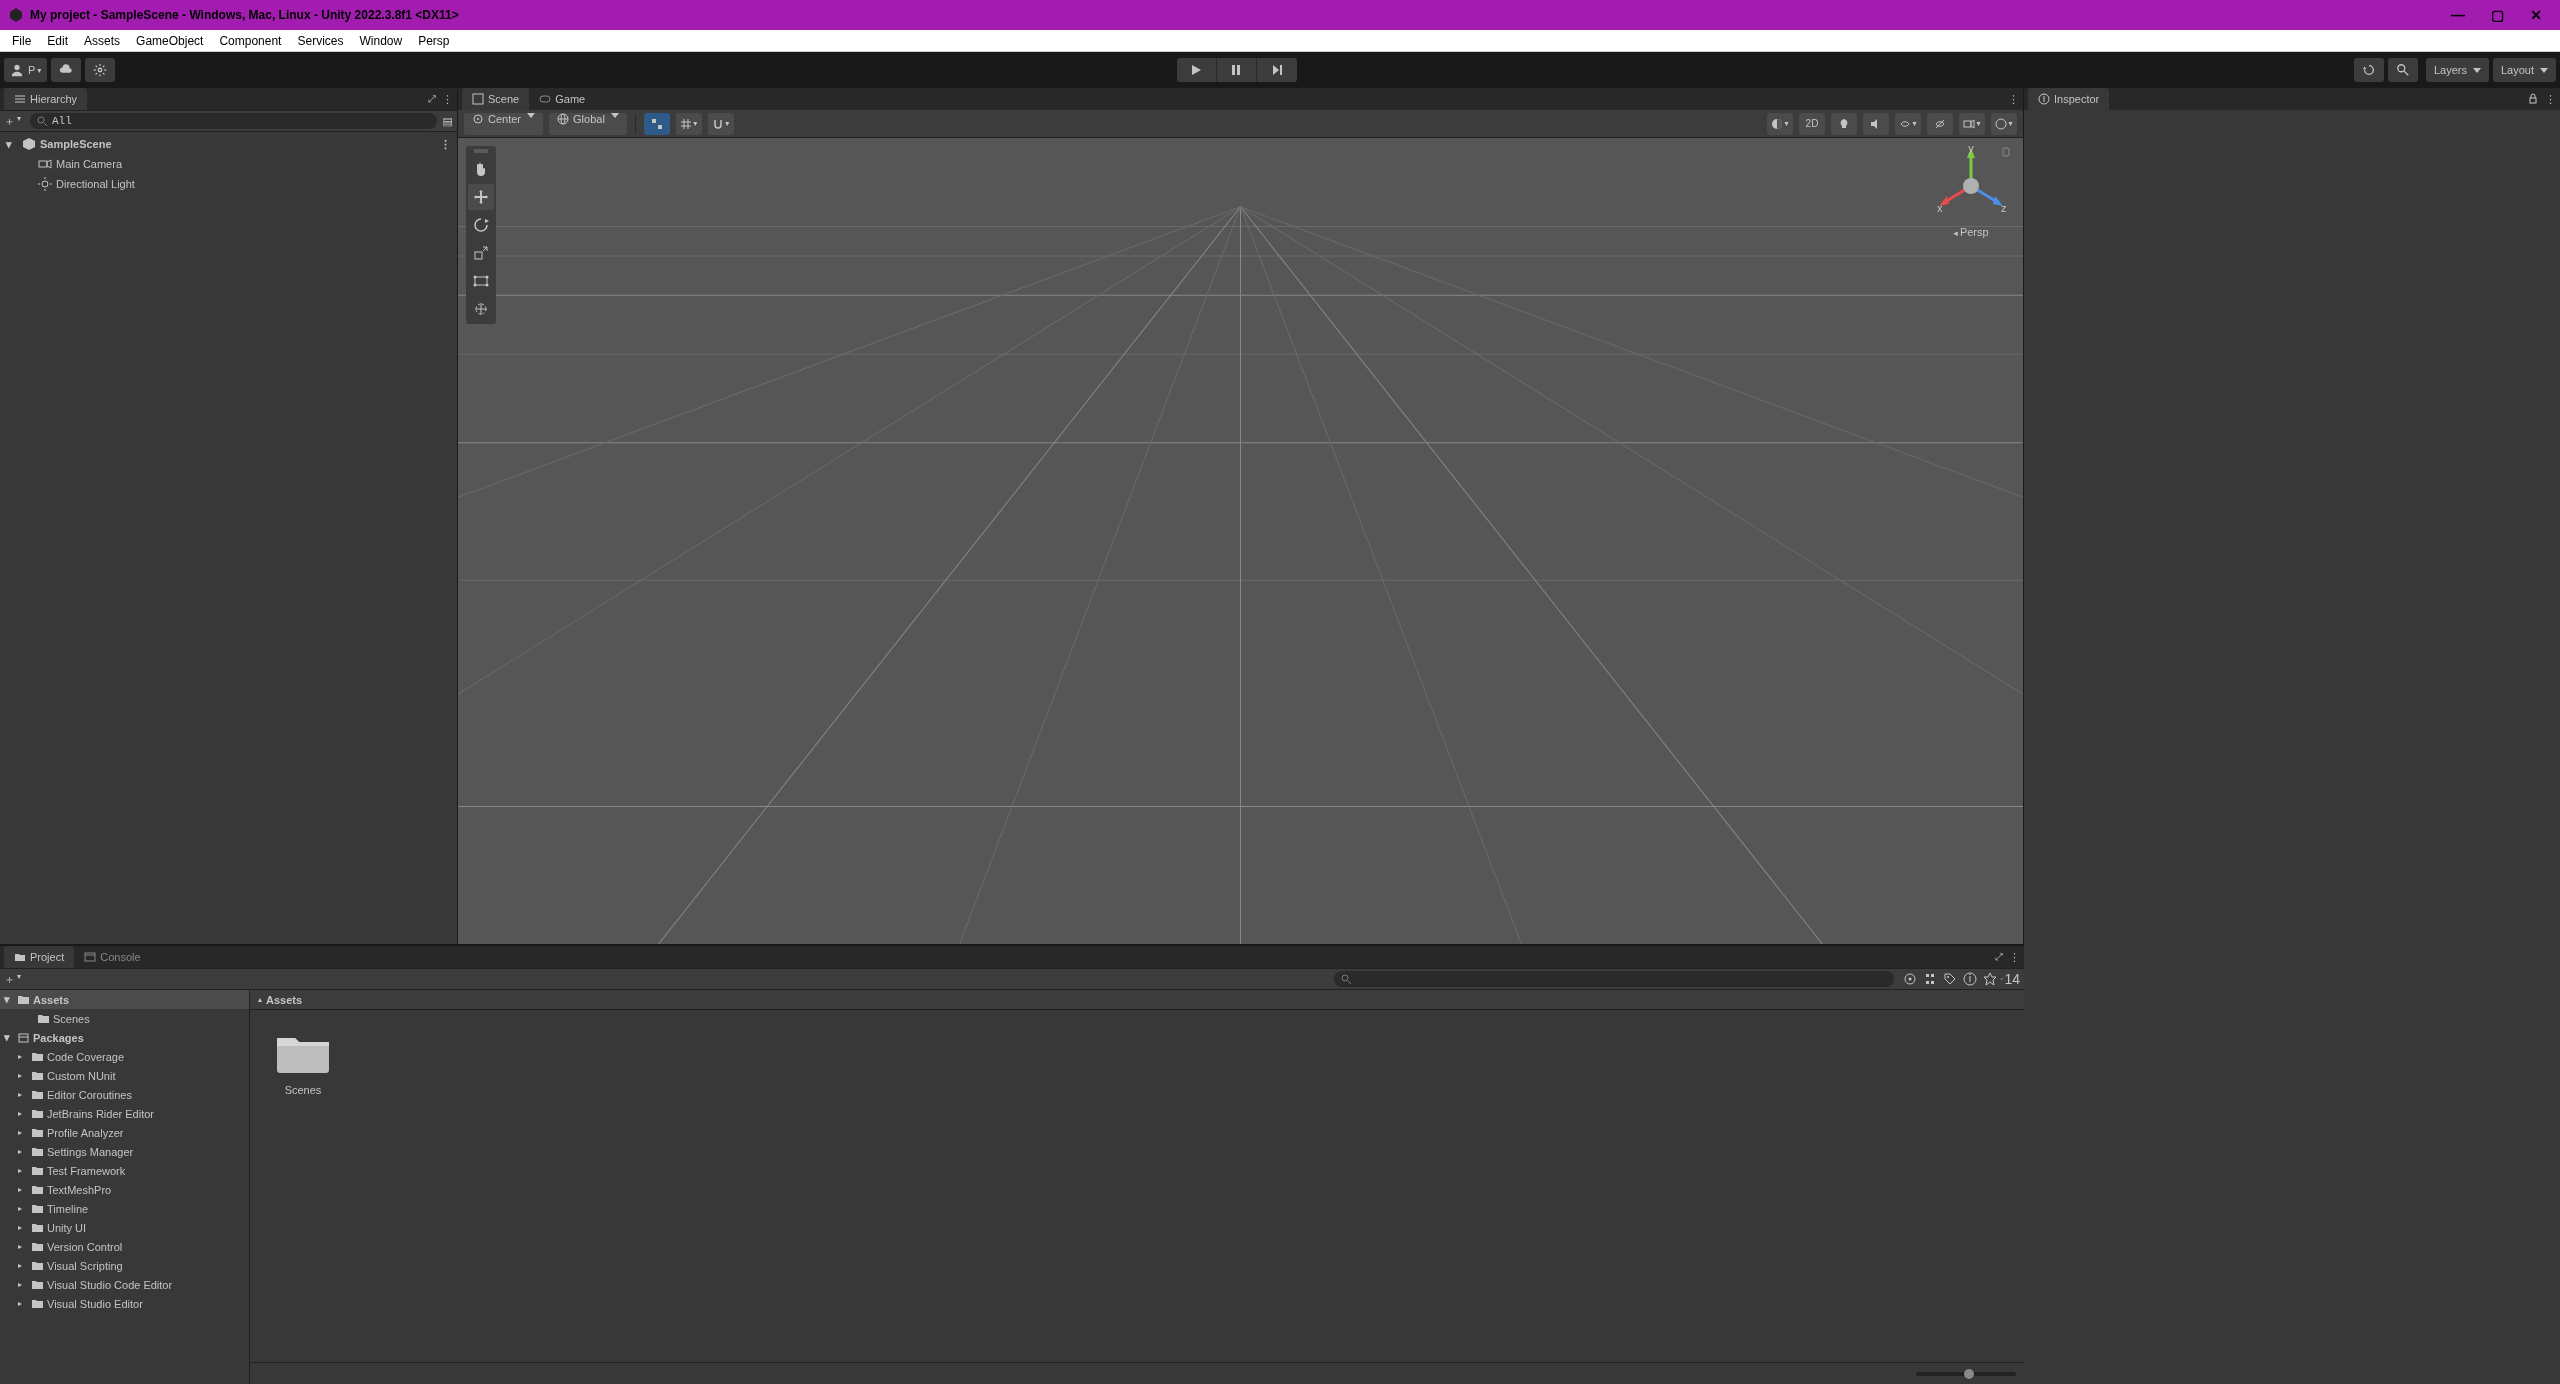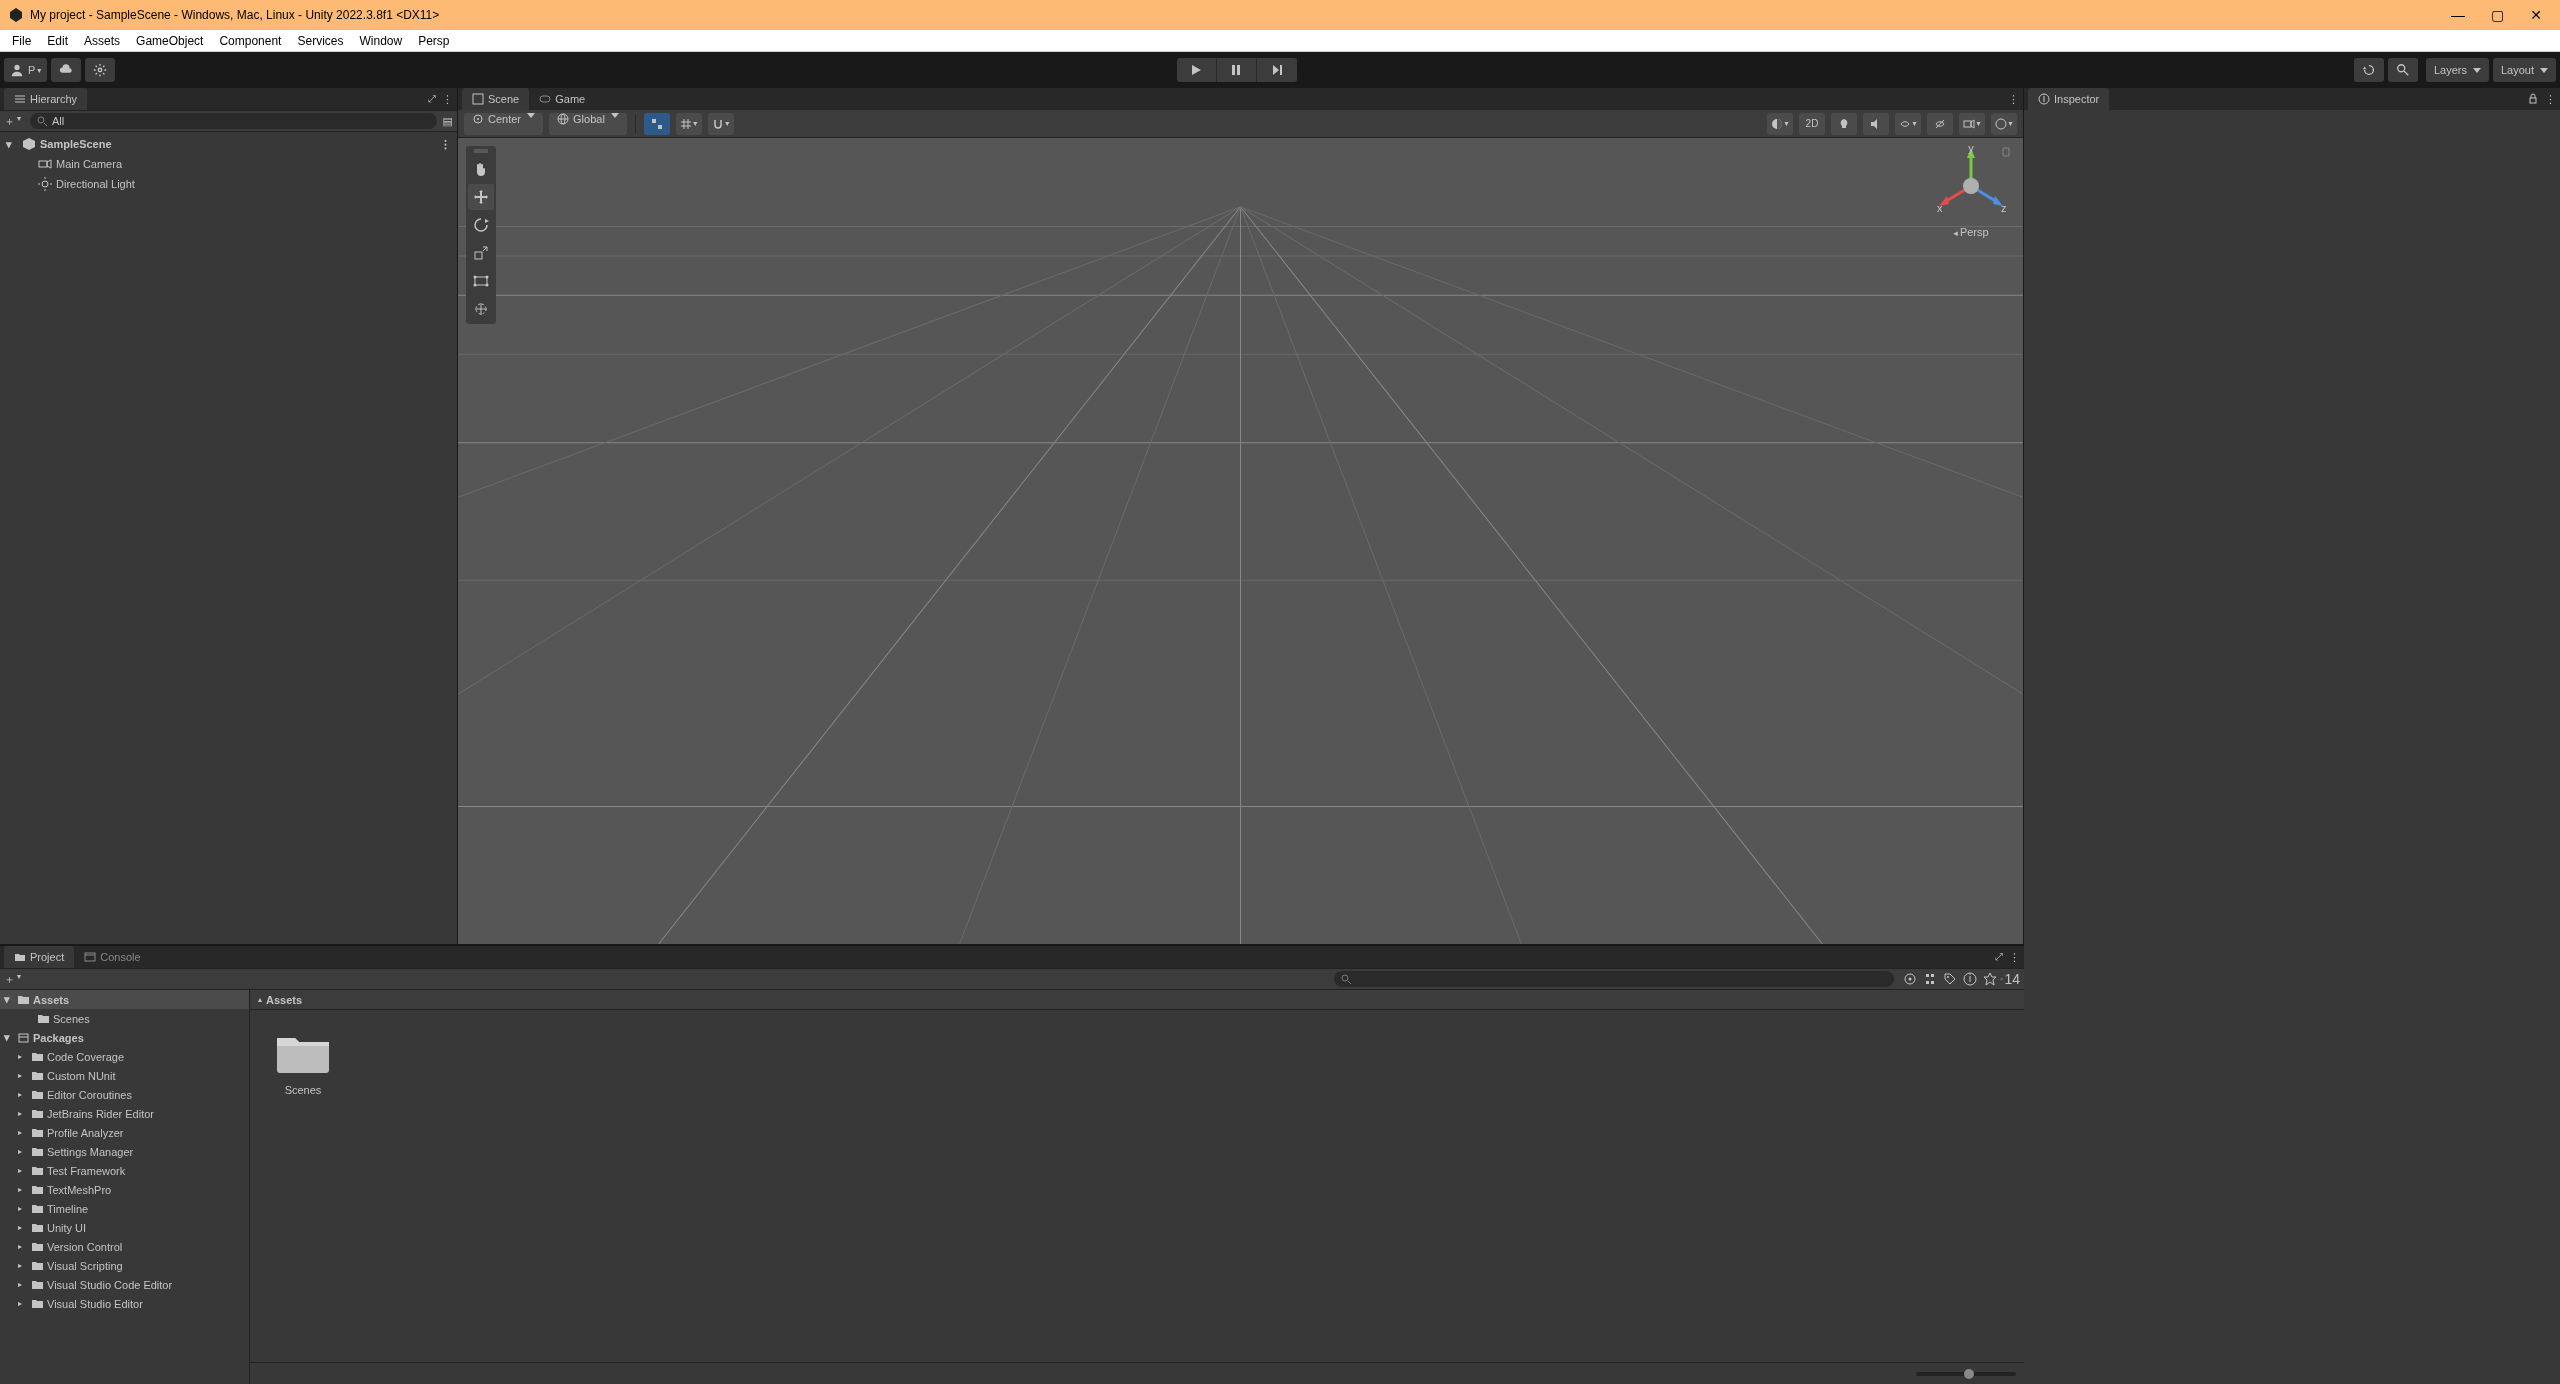--- a/index.html
+++ b/index.html
@@ -1,18 +1,18 @@
 <!DOCTYPE html>
 <html><head>
 <meta charset="utf-8">
 <style>
 * { margin: 0; padding: 0; box-sizing: border-box; font-family: "Segoe UI", Arial, sans-serif; font-size: 11px; color: #c4c4c4; user-select: none; }
 body { width: 2560px; height: 1384px; background: #383838; overflow: hidden; transform-origin: top left; display: flex; flex-direction: column; }
 
-.titlebar { height: 30px; background: #fdba74; display: flex; align-items: center; padding: 0 8px; }
+.titlebar { height: 30px; background: #a21caf; display: flex; align-items: center; padding: 0 8px; font-weight: bold; }
 .titlebar .app-icon { width: 16px; height: 16px; margin-right: 6px; display:inline-flex; }
 .titlebar .title { color: #000; font-size: 12px; flex: 1; }
 .titlebar .winbtns { display: flex; gap: 26px; margin-right: 10px; }
 .titlebar .winbtns span { color: #000; font-size: 14px; cursor: default; }
 
 .menubar { height: 22px; background: #fff; border-bottom: 1px solid #d0d0d0; display: flex; align-items: center; padding: 0 4px; }
 .menubar span { color: #000; font-size: 12px; padding: 0 8px; }
 
 .toolbar { height: 36px; background: #191919; display: flex; align-items: center; padding: 0 4px; }
 .toolbar .tool-btn { height: 24px; min-width: 30px; background: #3c3c3c; border-radius: 3px; margin-right: 4px; display: flex; align-items: center; justify-content: center; padding: 0 6px; }
@@ -197,21 +197,21 @@
             <span>⋮</span>
           </div>
         </div>
         <div class="panel-toolbar">
           <span class="plus">＋<span style="font-size:8px;margin-left:2px;">▾</span></span>
           <div class="search">
             <svg class="icon-small" viewBox="0 0 12 12">
                 <circle cx="5" cy="5" r="3" fill="none" stroke="#7a7a7a"></circle>
                 <line x1="8" y1="8" x2="11" y2="11" stroke="#7a7a7a"></line>
               </svg>
-            <span style="margin-left:4px;">All</span>
+            <span style="margin-left:4px;font-family:Liberation Mono, monospace;">All</span>
           </div>
           <span style="margin-left:6px;">▤</span>
         </div>
         <div class="tree">
           <div class="tree-row bold">
             <span class="toggle">▾</span>
             <svg viewBox="0 0 14 14">
                 <polygon points="7,1 13,4 13,10 7,13 1,10 1,4" fill="#c4c4c4"></polygon>
               </svg>
             <span>SampleScene</span>

